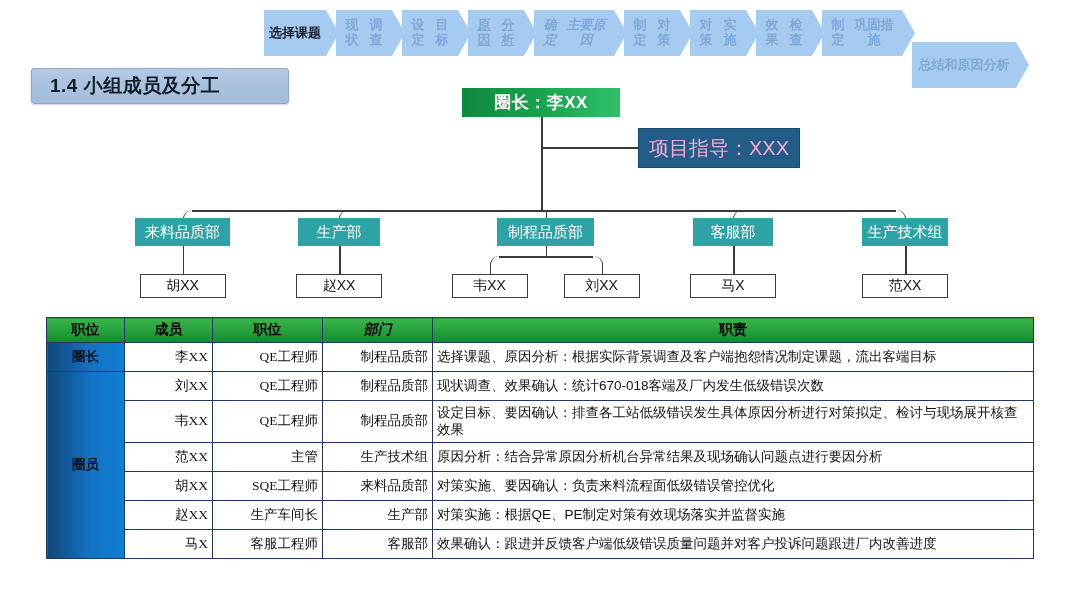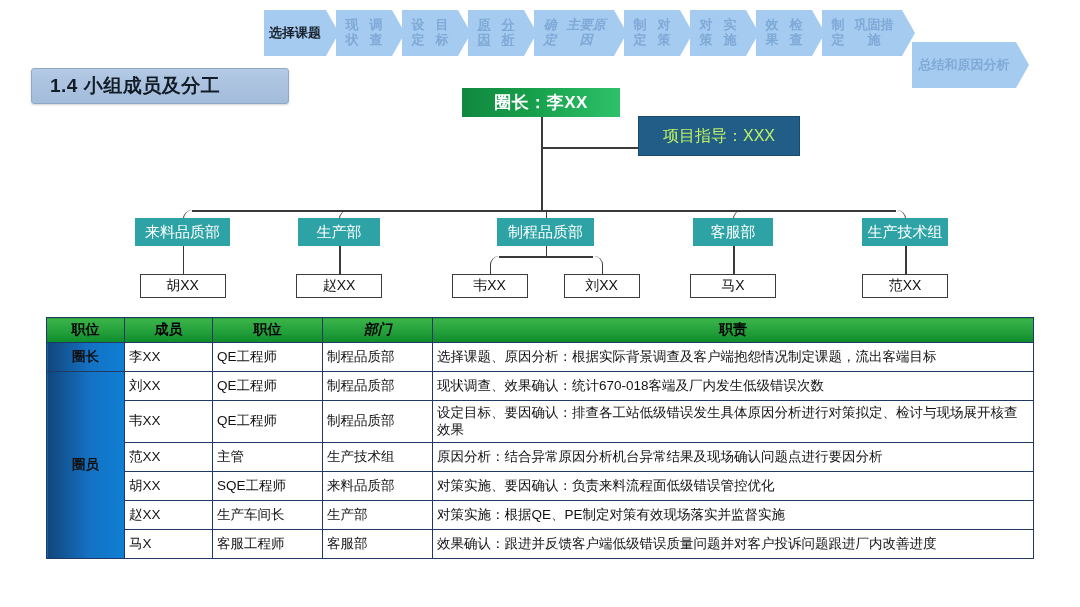--- a/index.html
+++ b/index.html
@@ -46,24 +46,24 @@
   #org{left:0;top:82px;width:1080px;height:230px;}
   .line{position:absolute;background:#3a3a3a;}
 
   .leader-box{
     position:absolute;left:462px;top:6px;width:158px;height:29px;
     background:linear-gradient(to right,#10883f 0%,#17a04b 45%,#2ec16a 100%);
     display:flex;align-items:center;justify-content:center;
     color:#fff;font-size:17px;font-weight:bold;letter-spacing:.5px;
   }
   .guide-box{
-    position:absolute;left:638px;top:34px;width:160px;height:38px;
+    position:absolute;left:638px;top:46px;width:160px;height:38px;
     background:#215d86;border:1px solid #1d5removed;
     display:flex;align-items:center;justify-content:center;
-    color:#bef264;font-size:16px;
+    color:#f9a8d4;font-size:20px;
   }
   .dept-box{
     position:absolute;height:28px;background:#2ea3a6;
     display:flex;align-items:center;justify-content:center;
     color:#fff;font-size:15px;white-space:nowrap;padding:0 8px;box-sizing:border-box;
   }
   .name-box{
     position:absolute;height:24px;background:#fff;border:1.3px solid #3c3c3c;
     display:flex;align-items:center;justify-content:center;
     color:#111;font-size:14px;white-space:nowrap;box-sizing:border-box;
@@ -82,21 +82,21 @@
   #member-table thead th{
     background:linear-gradient(to bottom,#3cb44a 0%,#23a03a 55%,#0e8c2c 100%);
     color:#000;font-weight:bold;font-size:14px;text-align:center;height:20px;
     border-color:#1f3864;
   }
   td.role-cell{
     background:linear-gradient(to right,#11467c 0%,#1472c4 55%,#0e7fd4 100%);
     color:#0b2a4a;font-weight:bold;text-align:center;vertical-align:middle;
     font-size:13px;
   }
-  td.ctr{text-align:left;vertical-align:middle;}
+  td.ctr{text-align:right;vertical-align:middle;font-family:Liberation Serif, serif;}
   td.duty{text-align:left;vertical-align:middle;line-height:1.28;padding-left:5px;}
   #member-table tbody tr{height:29px;}
 </style>
 </head>
 <body>
 
 <div class="abs" id="process-banner">
     <div class="chev first" style="width: 62px;">
       <span class="l">选择</span>
       <span class="l">课题</span>

